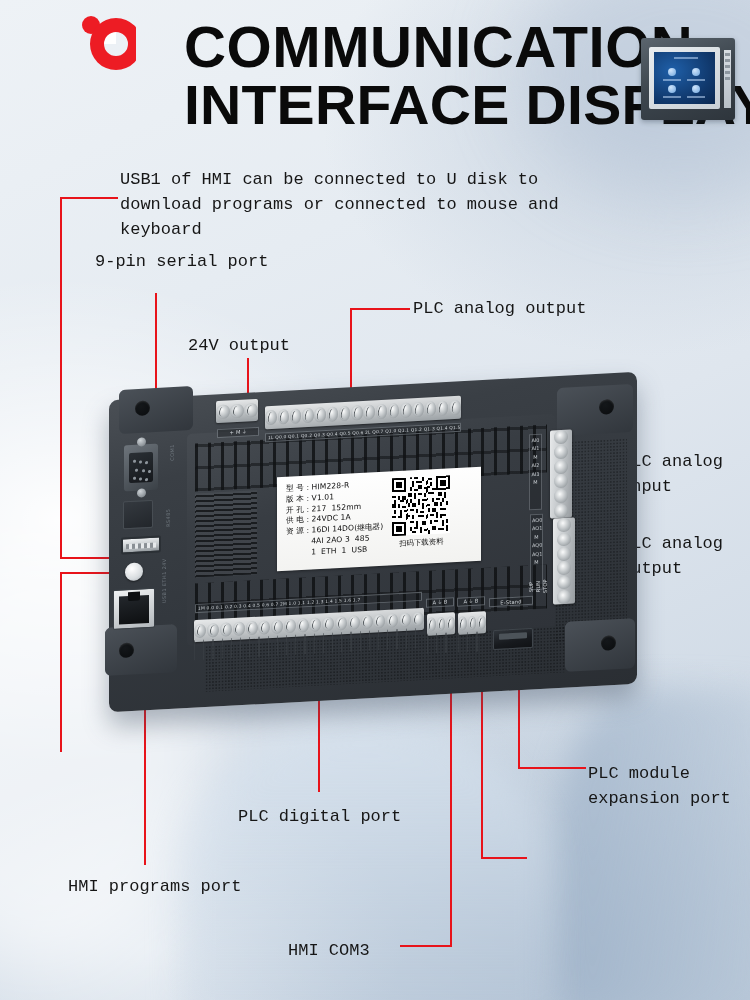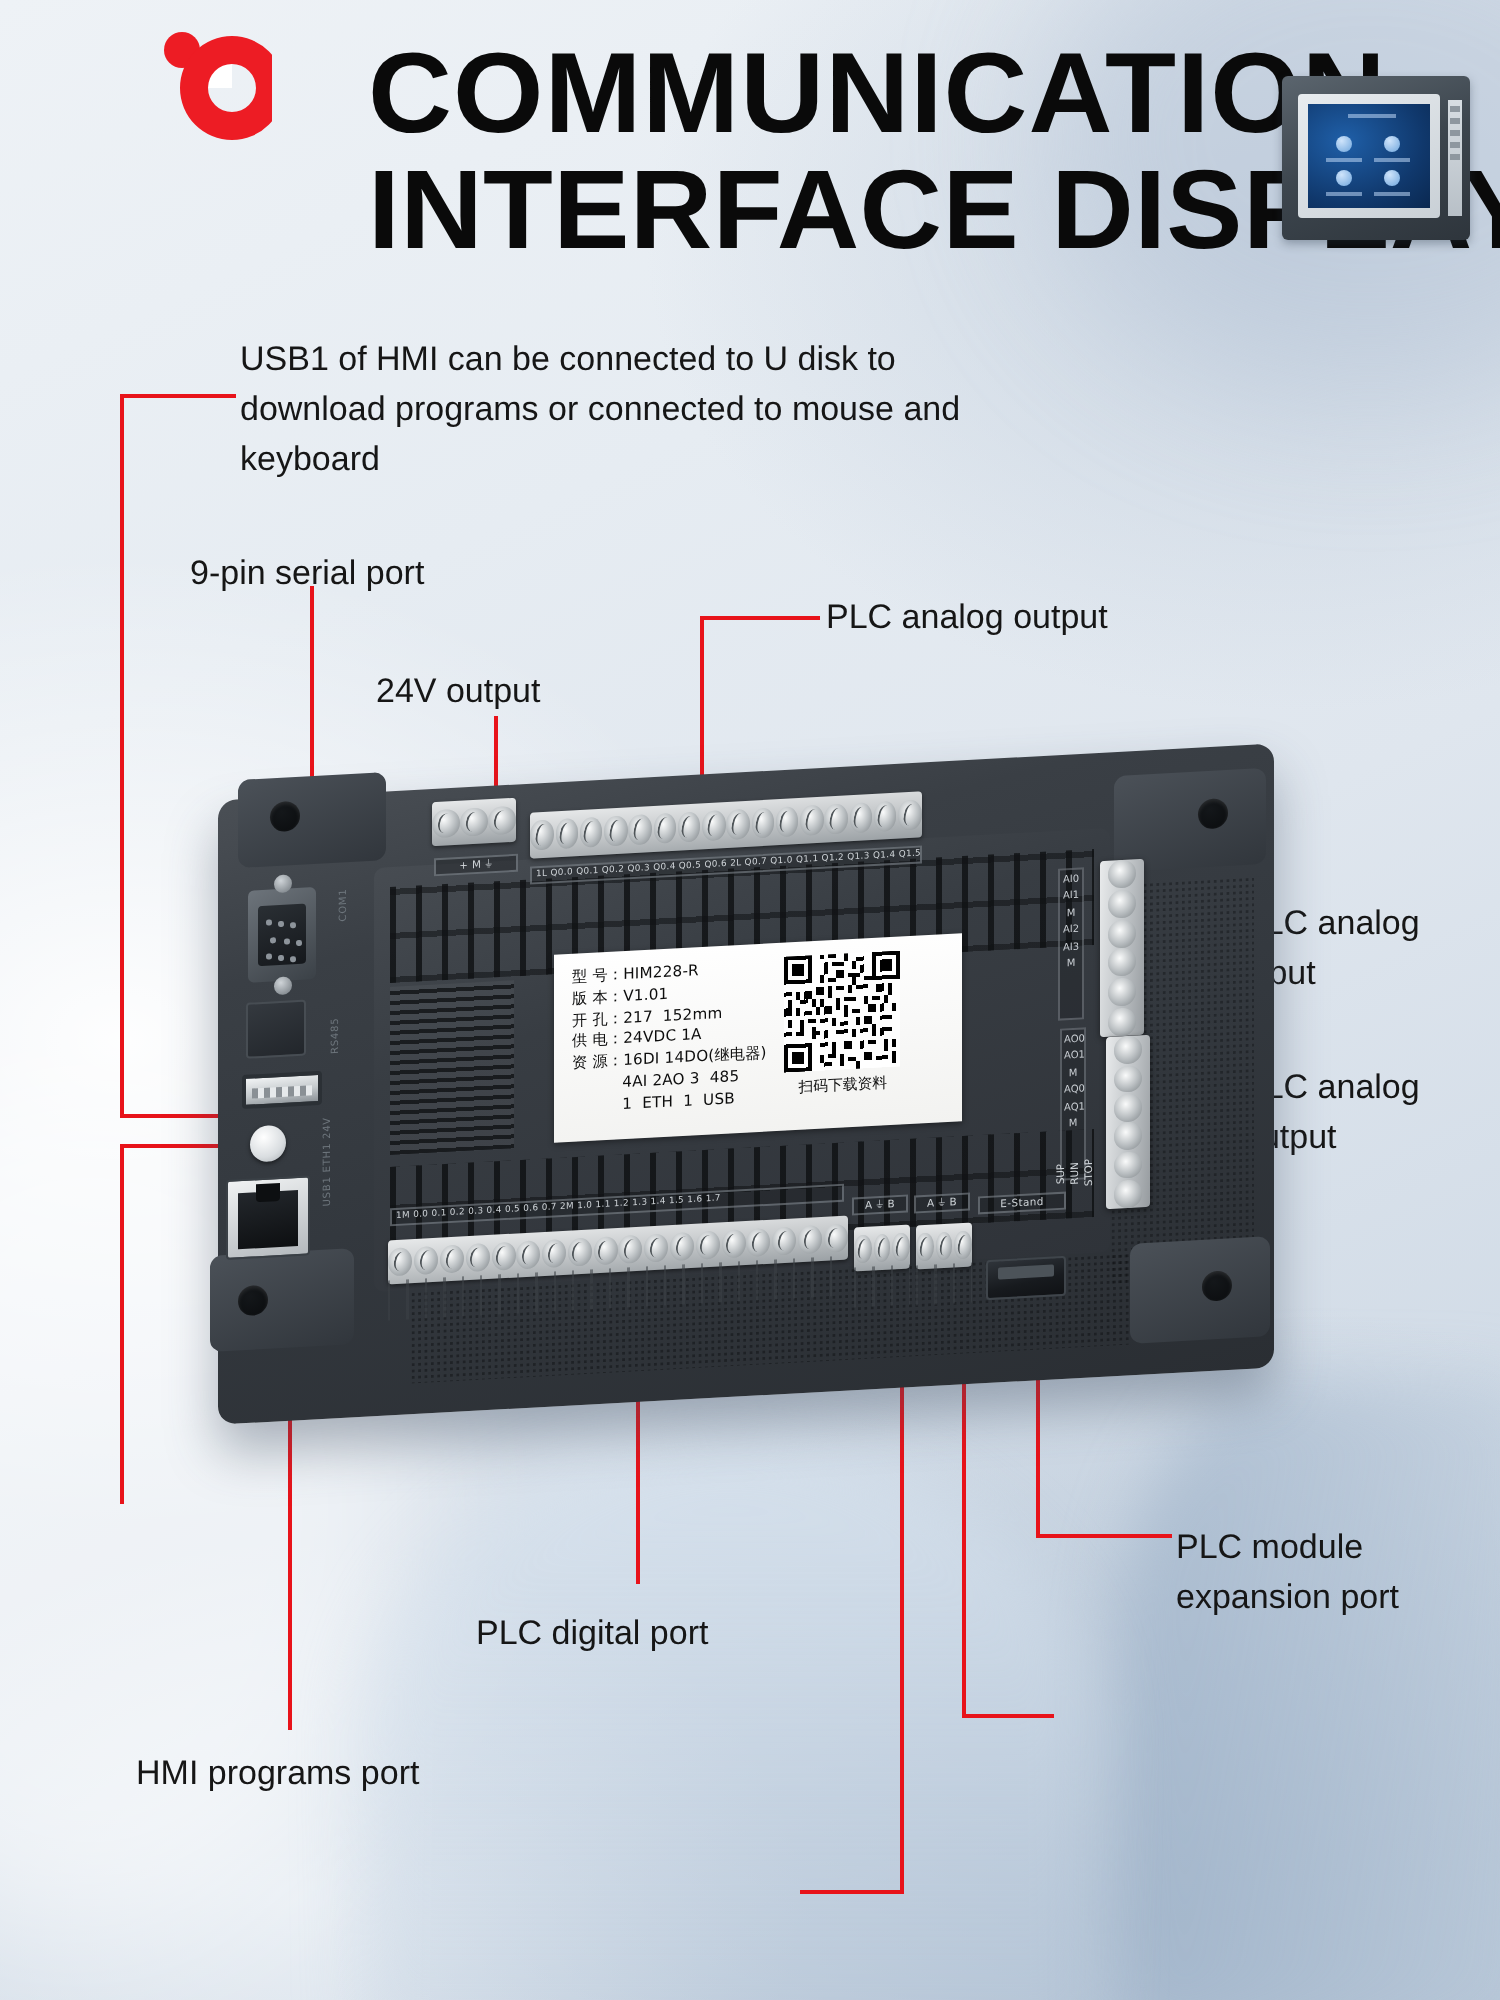--- a/index.html
+++ b/index.html
@@ -69,21 +69,21 @@
   .thumb-lbl { position: absolute; height: 2px; background: rgba(190,215,245,0.55); }
   .thumb-side {
     position:absolute; right:4px; top:12px; width:7px; bottom:12px;
     background: linear-gradient(180deg,#d7dde2,#b8c0c7);
   }
   .thumb-side i { display:block; height:3px; margin:3px 1px; background:#8e979f; }
 
   
   .lbl {
     position: absolute;
-    font-family: Liberation Sans, sans-serif;
+    font-family: Liberation Mono, monospace;
     font-size: 16.5px;
     line-height: 23px;
     color: #161616;
     white-space: pre-line;
   }
   .lbl.big { font-size: 17px; line-height: 25px; }
 
   
   .lead { position: absolute; background: #e8131a; }
   .lead.h { height: 1.8px; }
@@ -340,37 +340,38 @@
         <i></i>
         <i></i>
         <i></i>
     </div>
   </div>
 
   <div class="lbl big" style="left:120px; top:167px; width:450px;">USB1 of HMI can be connected to U disk to
 download programs or connected to mouse and
 keyboard</div>
 
-  <div class="lbl big" style="left:95px; top:274px; width:220px;">9-pin serial port</div>
+  <div class="lbl big" style="left:95px; top:249px; width:220px;">9-pin serial port</div>
 
   <div class="lbl big" style="left:188px; top:333px; width:150px;">24V output</div>
 
   <div class="lbl big" style="left:413px; top:296px; width:230px;">PLC analog output</div>
 
   <div class="lbl big" style="left:621px; top:449px; width:125px;">PLC analog
 input</div>
 
   <div class="lbl big" style="left:621px; top:531px; width:125px;">PLC analog
 output</div>
 
 
   <div class="lbl big" style="left:238px; top:804px; width:220px;">PLC digital port</div>
 
   <div class="lbl big" style="left:68px; top:874px; width:220px;">HMI programs port</div>
 
+  <div class="lbl big" style="left:288px; top:938px; width:140px;">HMI  COM3</div>
 
 
   <div class="lbl big" style="left:588px; top:761px; width:160px;">PLC module
 expansion port</div>
 
   <div class="lead h" style="left:60px; top:197px; width:58px;"></div>
   <div class="lead v" style="left:60px; top:197px; height:362px;"></div>
   <div class="lead h" style="left:60px; top:557px; width:82px;"></div>
   <div class="dot" style="left:137px; top:553px;"></div>
 

